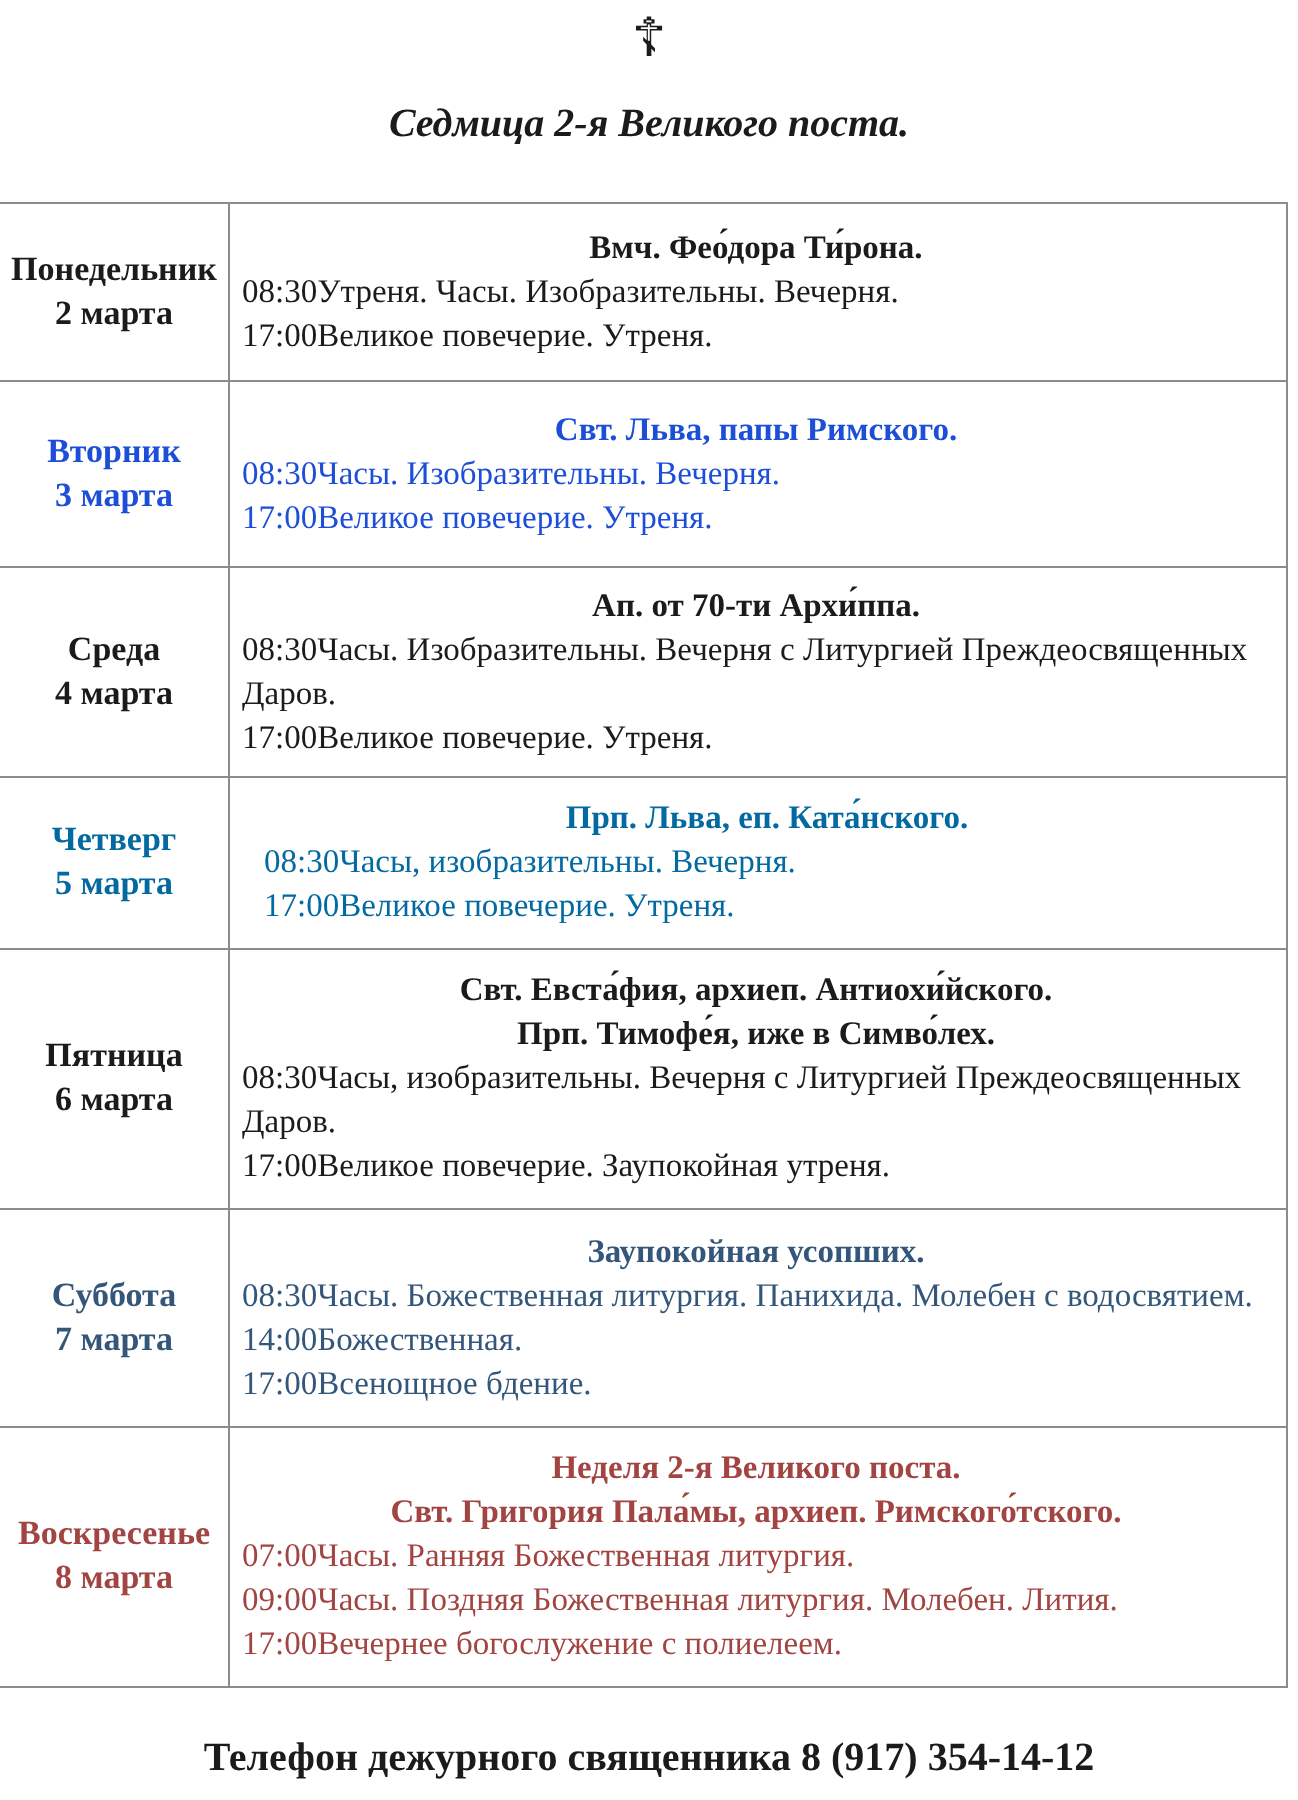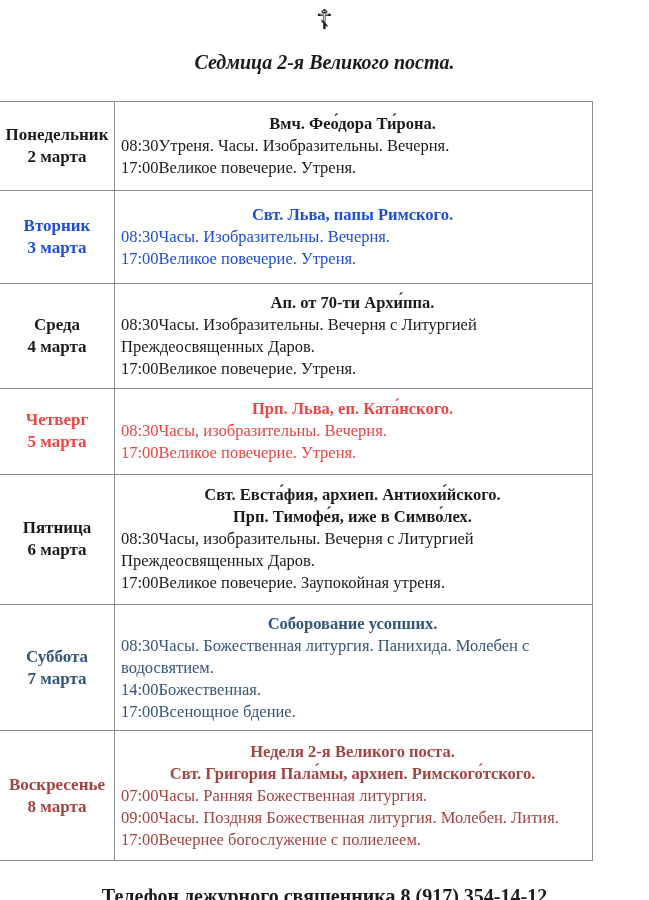--- a/index.html
+++ b/index.html
@@ -26,21 +26,21 @@
   .title {
     text-align: center;
     font-size: 20px;
     font-weight: bold;
     font-style: italic;
     margin: 16px 0 0 0;
   }
 
   .table {
     margin-top: 27px;
-    width: 593px;
+    width: 644px;
     border-bottom: 1px solid var(--border);
     border-right: 1px solid var(--border);
     box-sizing: border-box;
   }
   .row {
     display: flex;
     border-top: 1px solid var(--border);
     box-sizing: border-box;
   }
   .row:nth-of-type(1) { min-height: 89px; }
@@ -122,21 +122,21 @@
       <div class="day-name">Среда</div>
       <div class="day-date">4 марта</div>
     </div>
     <div class="content-cell">
           <div class="svc-header">Ап. от 70-ти Архи́ппа.</div>
           <div class="svc-line"><span class="svc-time">08:30</span><span class="svc-text">Часы. Изобразительны. Вечерня с Литургией Преждеосвященных Даров.</span></div>
           <div class="svc-line"><span class="svc-time">17:00</span><span class="svc-text">Великое повечерие. Утреня.</span></div>
         </div>
   </div>
 
-  <div class="row" style="color: #ef4444;">
+  <div class="row" style="color: #0369a1; gap: 11px;">
     <div class="day-cell">
       <div class="day-name">Четверг</div>
       <div class="day-date">5 марта</div>
     </div>
     <div class="content-cell">
           <div class="svc-header">Прп. Льва, еп. Ката́нского.</div>
           <div class="svc-line"><span class="svc-time">08:30</span><span class="svc-text">Часы, изобразительны. Вечерня.</span></div>
           <div class="svc-line"><span class="svc-time">17:00</span><span class="svc-text">Великое повечерие. Утреня.</span></div>
         </div>
   </div>
@@ -153,21 +153,21 @@
           <div class="svc-line"><span class="svc-time">17:00</span><span class="svc-text">Великое повечерие. Заупокойная утреня.</span></div>
         </div>
   </div>
 
   <div class="row" style="color: rgb(51, 86, 122);">
     <div class="day-cell">
       <div class="day-name">Суббота</div>
       <div class="day-date">7 марта</div>
     </div>
     <div class="content-cell">
-          <div class="svc-header">Соборование усопших.</div>
+          <div class="svc-header">Заупокойная усопших.</div>
           <div class="svc-line"><span class="svc-time">08:30</span><span class="svc-text">Часы. Божественная литургия. Панихида. Молебен с водосвятием.</span></div>
           <div class="svc-line"><span class="svc-time">14:00</span><span class="svc-text">Божественная.</span></div>
           <div class="svc-line"><span class="svc-time">17:00</span><span class="svc-text">Всенощное бдение.</span></div>
         </div>
   </div>
 
   <div class="row" style="color: rgb(162, 68, 65);">
     <div class="day-cell">
       <div class="day-name">Воскресенье</div>
       <div class="day-date">8 марта</div>

